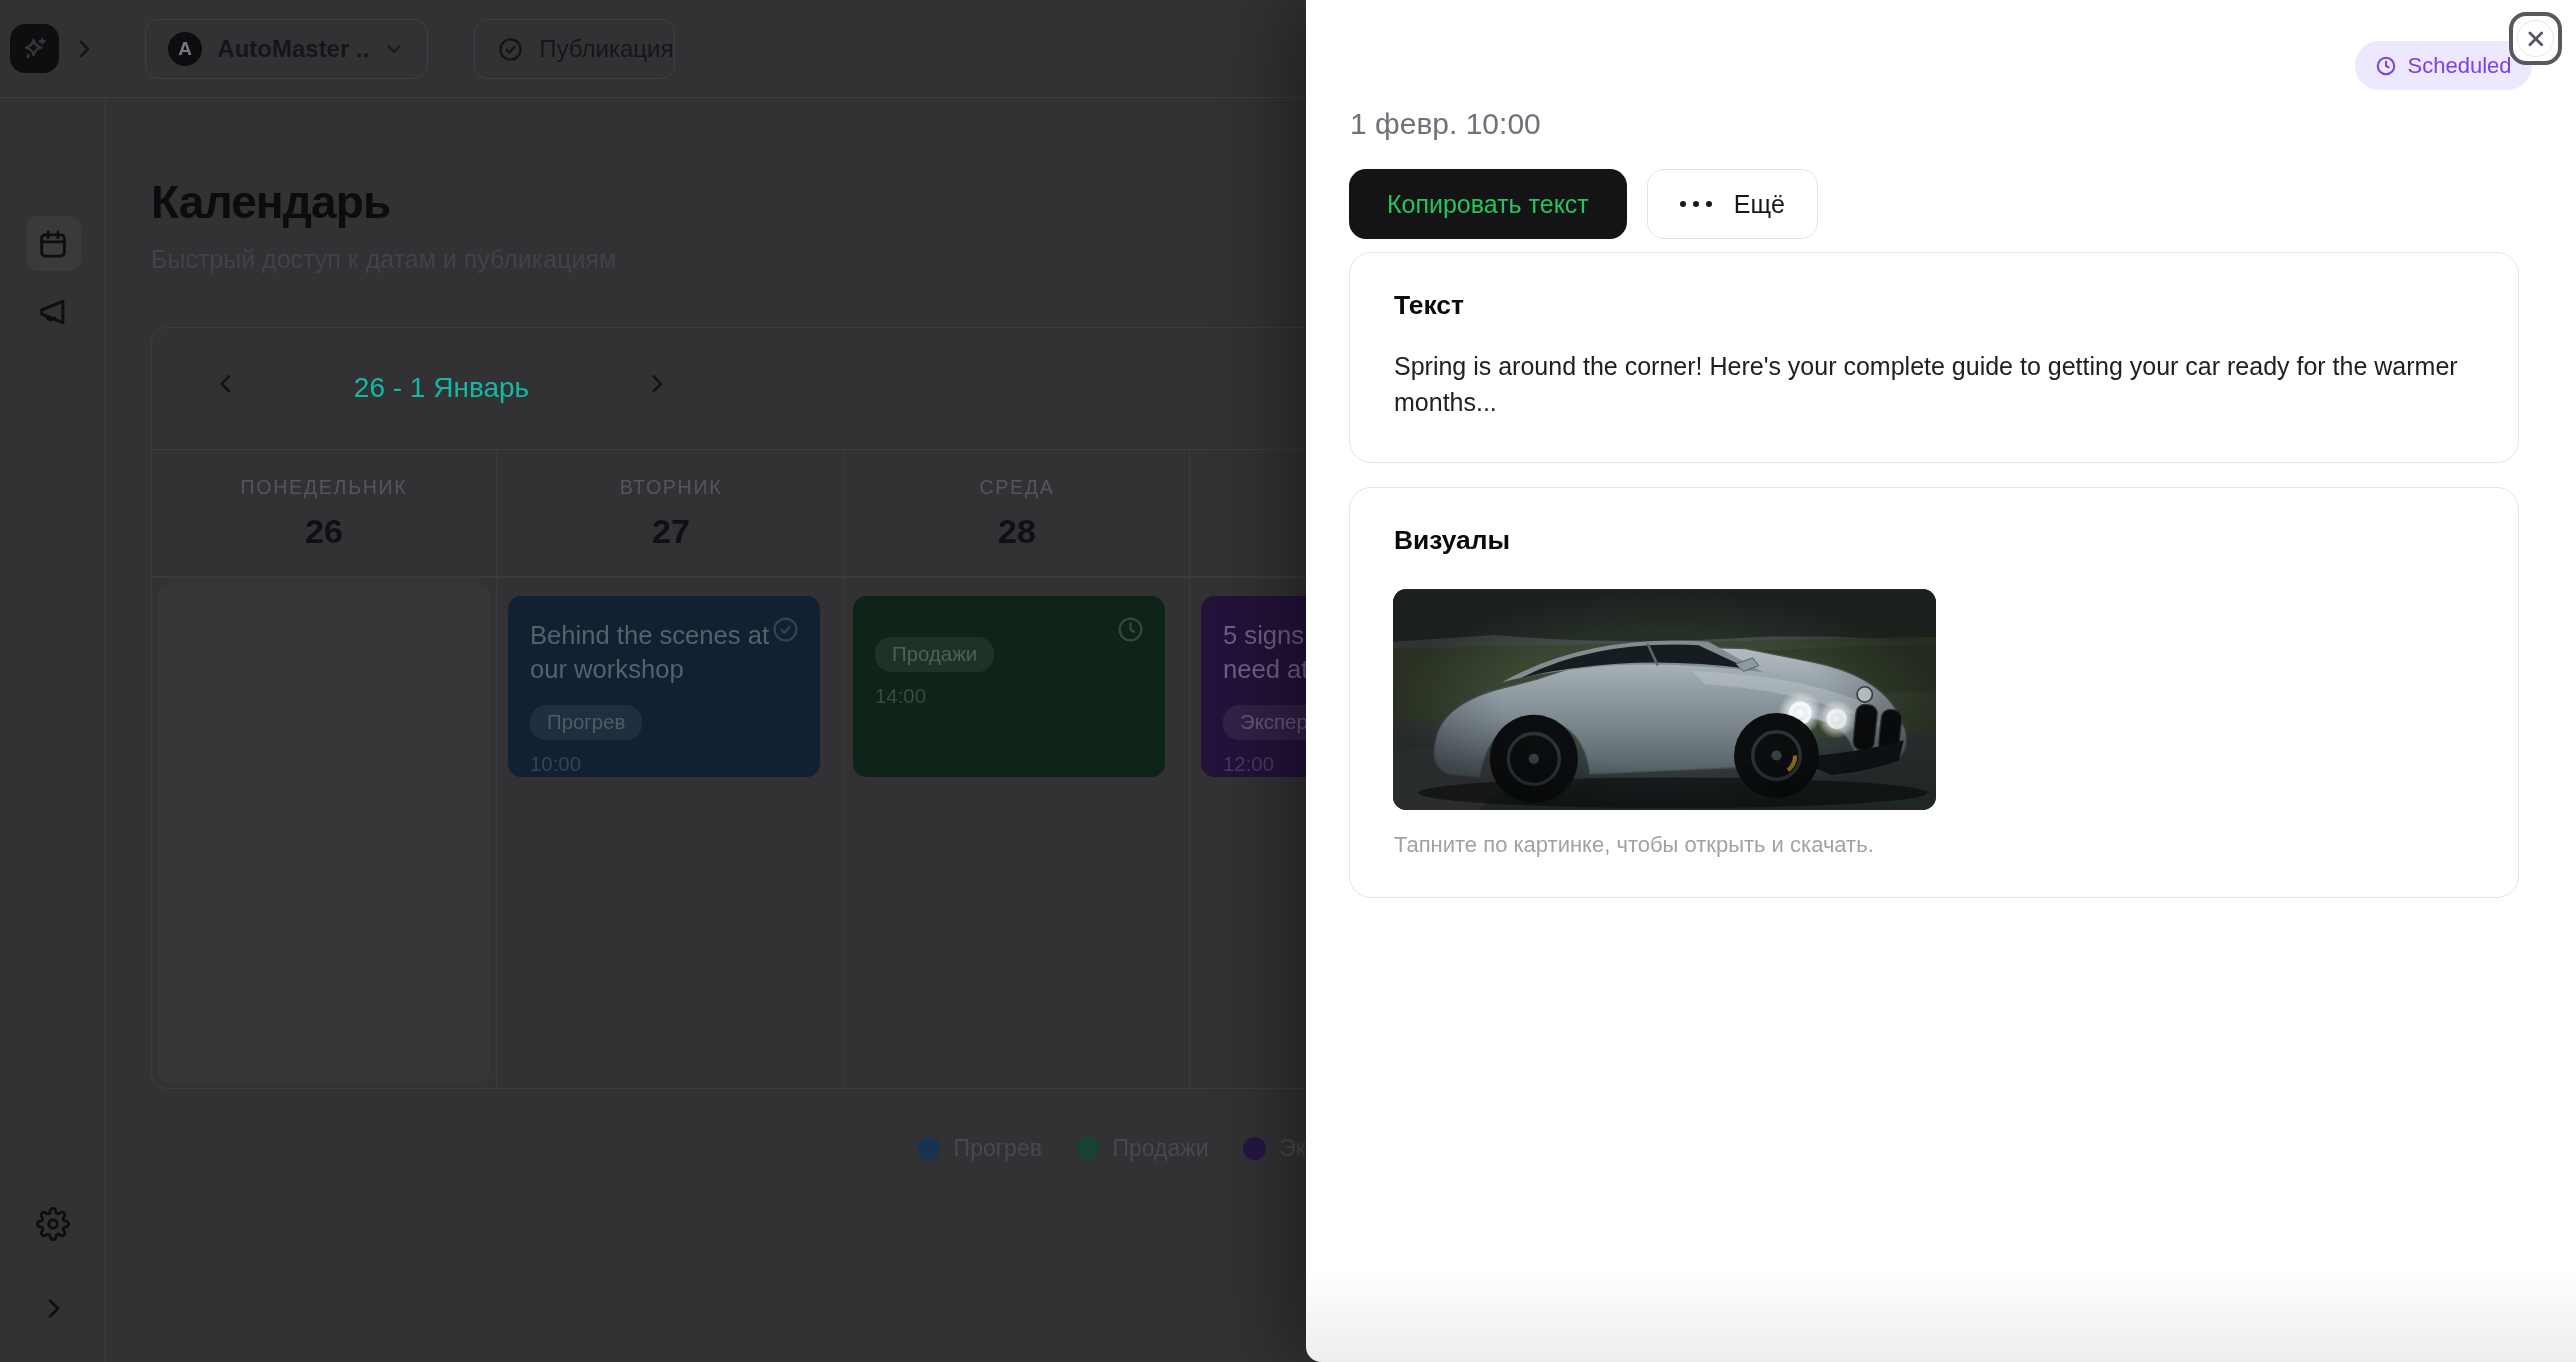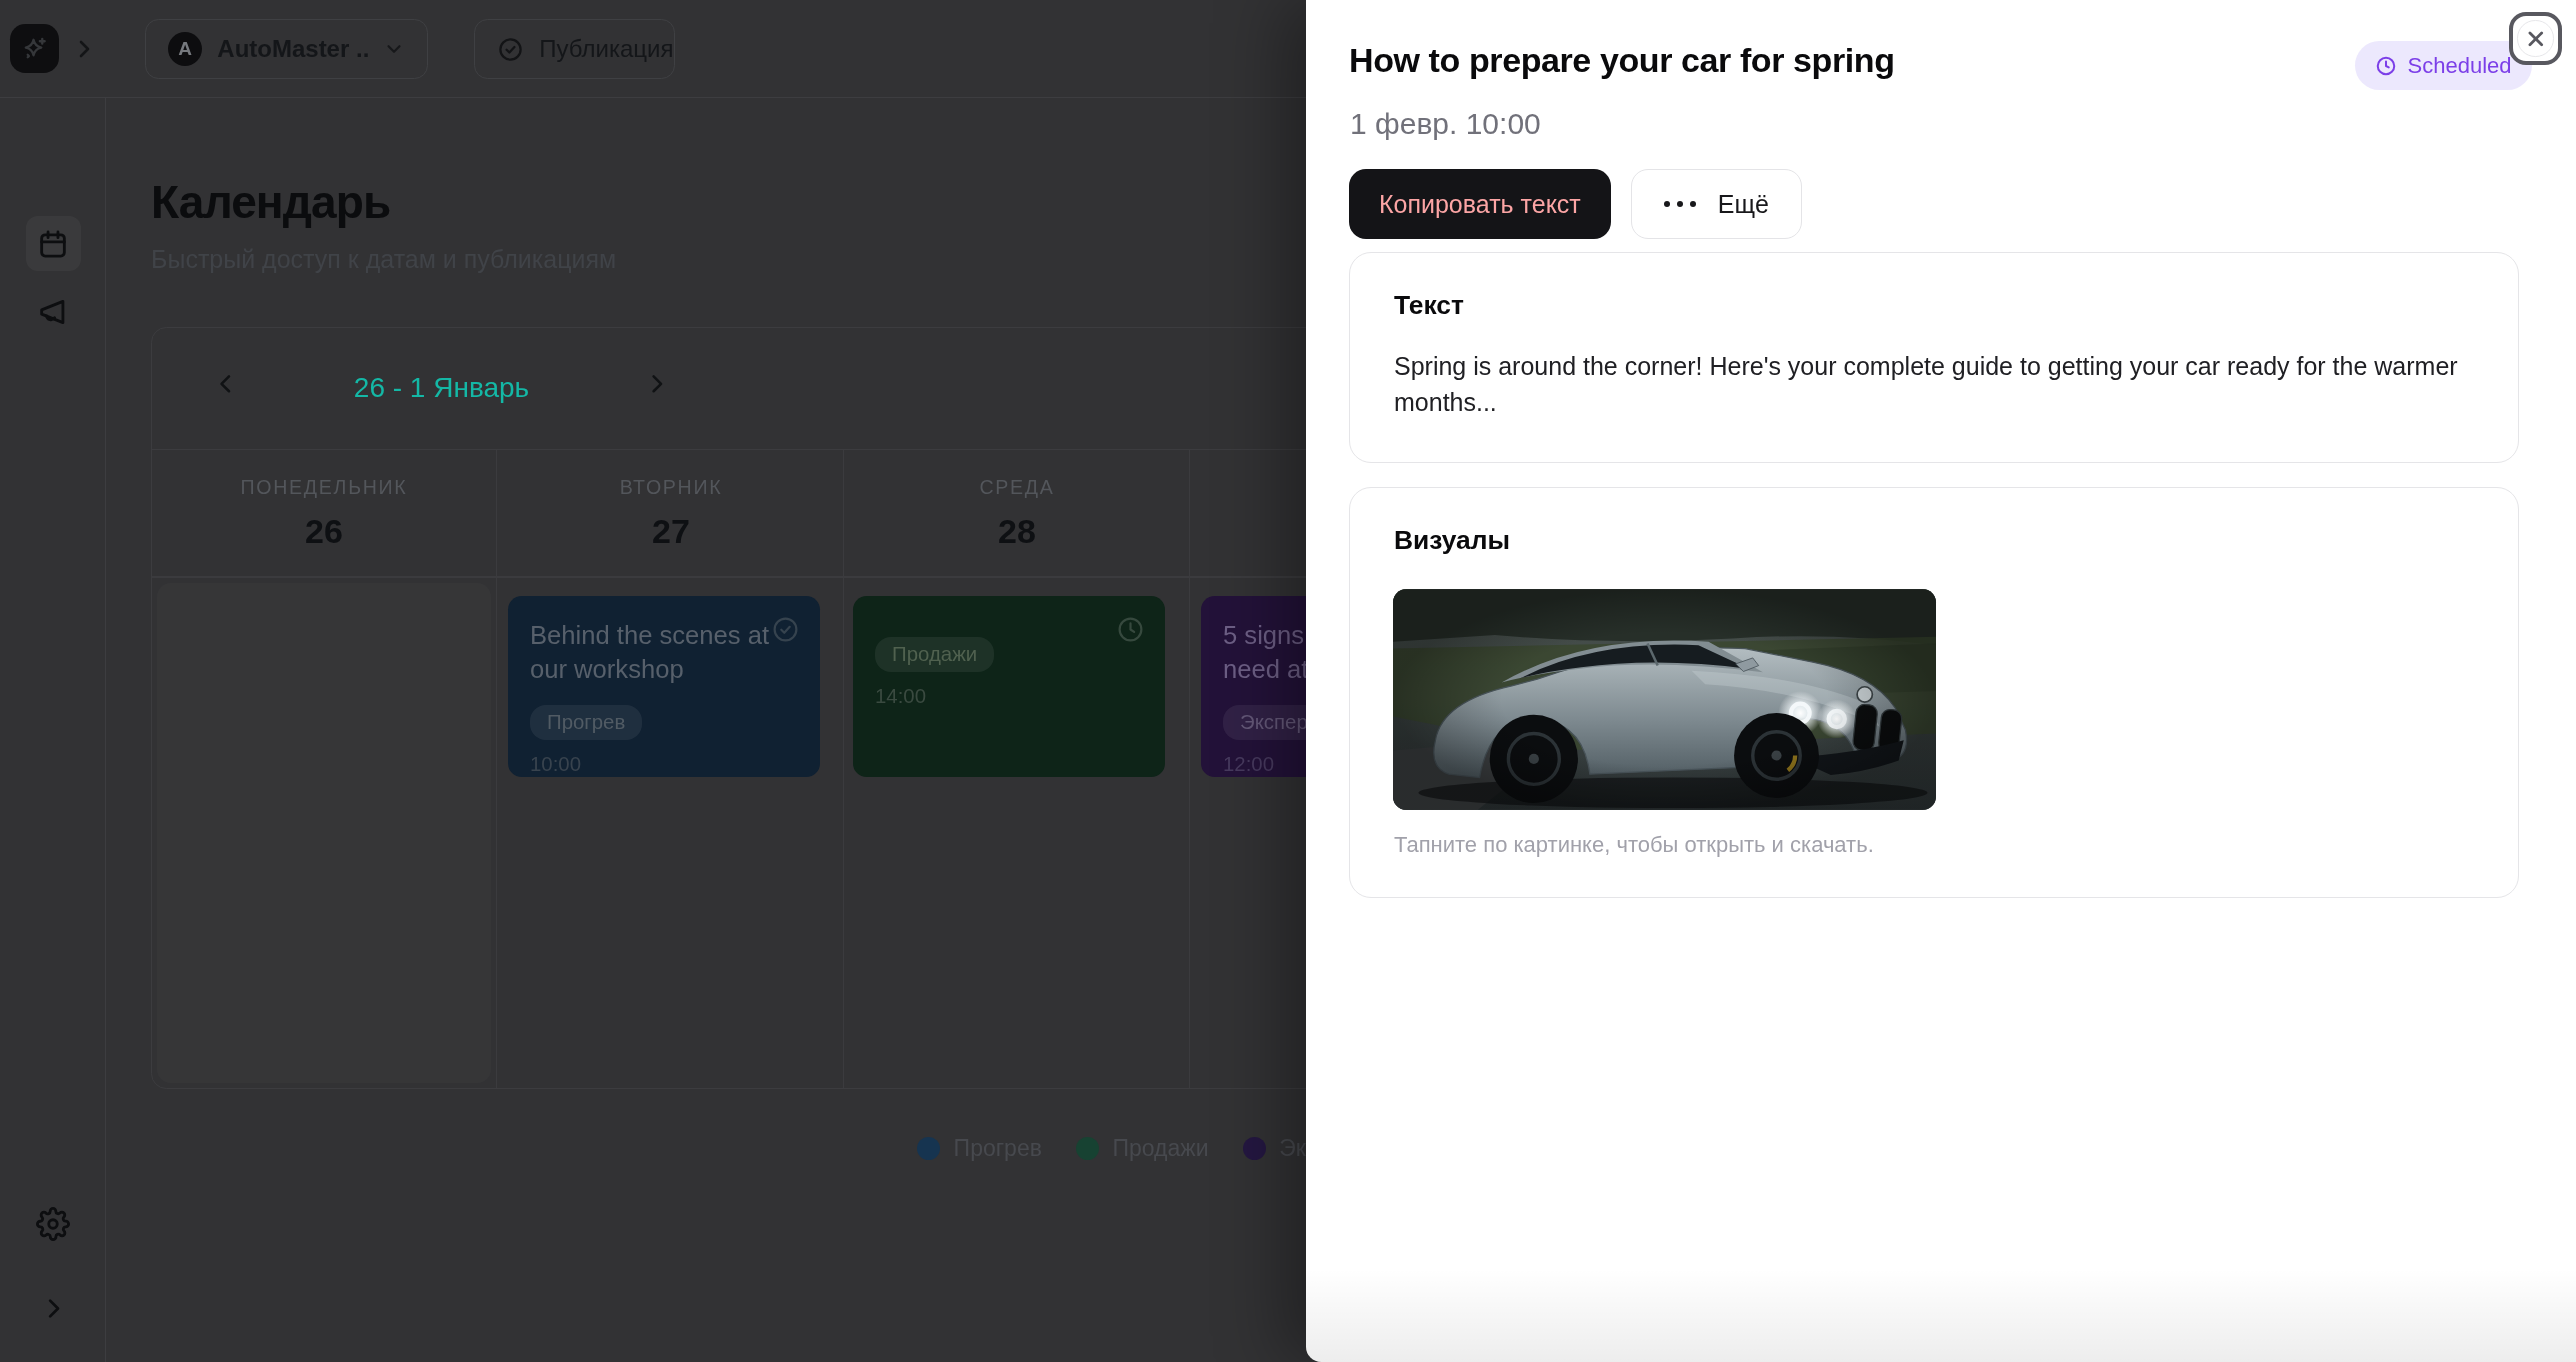--- a/index.html
+++ b/index.html
@@ -68,21 +68,21 @@
     font-size:34px; font-weight:700; color:#0a0a0c; letter-spacing:-0.4px; }
   .badge { position:absolute; left:1049px; top:41px; height:49px; padding:0 20.4px; border-radius:25px;
     background:#ece8fd; color:#7c3fe8; display:flex; align-items:center; gap:10.2px; font-size:22px; font-weight:400; }
   .close-btn { position:absolute; left:1203px; top:12px; width:53px; height:53px; border:4.3px solid #58585f;
     border-radius:17px; background:#fff; display:flex; align-items:center; justify-content:center; color:#58585f; }
   .close-btn .ring { position:absolute; inset:4.3px; border:1.7px solid #e7e7ea; border-radius:50%; }
   .panel-date { position:absolute; left:44px; top:107px; font-size:30px; color:#71717a; }
 
   .btn-row { position:absolute; left:43px; top:169px; display:flex; gap:20.4px; }
   .btn { height:70px; border-radius:17px; display:flex; align-items:center; font-size:25px; }
-  .btn-primary { background:#141417; color:#fca5a5; padding:0 30px; }
+  .btn-primary { background:#141417; color:#22c55e; padding:0 38px; }
   .btn-more { background:#fff; border:1.7px solid #e4e4e7; color:#18181b; padding:0 32px; gap:22px; }
   .dots { display:flex; gap:6.8px; align-items:center; }
   .dots i { width:6px; height:6px; border-radius:50%; background:#18181b; }
 
   .card { position:absolute; left:43px; width:1170px; border:1.7px solid #e5e5e8; border-radius:22px; background:#fff; }
   .card-text { top:252px; height:211px; }
   .card-visuals { top:487px; height:411px; }
   .card h3 { position:absolute; left:44px; top:37px; font-size:26.4px; font-weight:700; color:#0a0a0c; }
   .card-body { position:absolute; left:44px; top:95px; width:1080px; font-size:25px; line-height:36px; color:#202024; }
   .visual-thumb { position:absolute; left:43px; top:101px; width:543px; height:221px; border-radius:13.6px;
@@ -257,21 +257,20 @@
       </span>
     <span class="item">
         <span class="dot d3"></span>
         <span>Экспер</span>
       </span>
   </div>
 </div>
 
 <div class="panel">
 
-  <div class="panel-title">How to prepare your car for spring</div>
 
   <div class="badge">
     <span>
       <svg width="22" height="22" viewBox="0 0 24 24" fill="none" stroke="currentColor" stroke-width="2.2" stroke-linecap="round" stroke-linejoin="round">
           <circle cx="12" cy="12" r="9"></circle>
           <polyline points="12 7 12 12 15 13.5"></polyline>
         </svg>
     </span>
     <span>Scheduled</span>
   </div>

